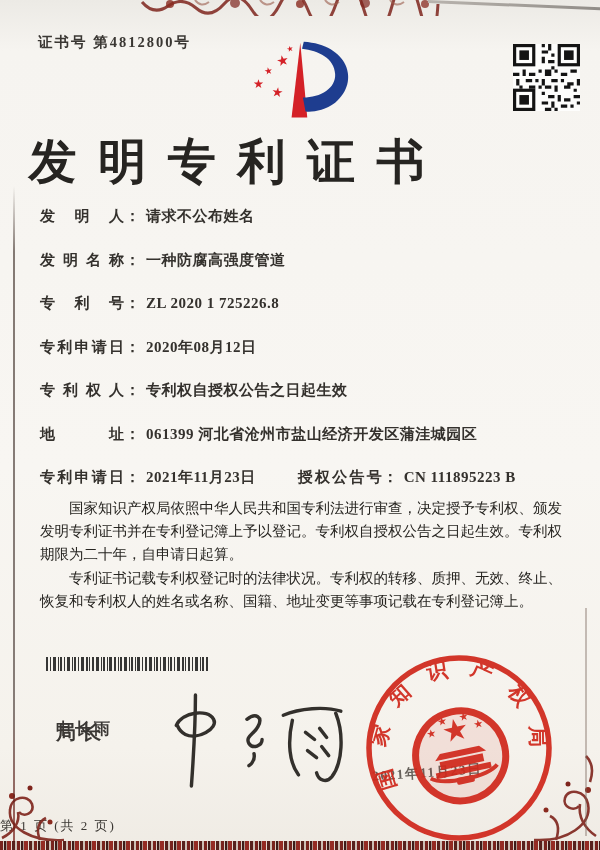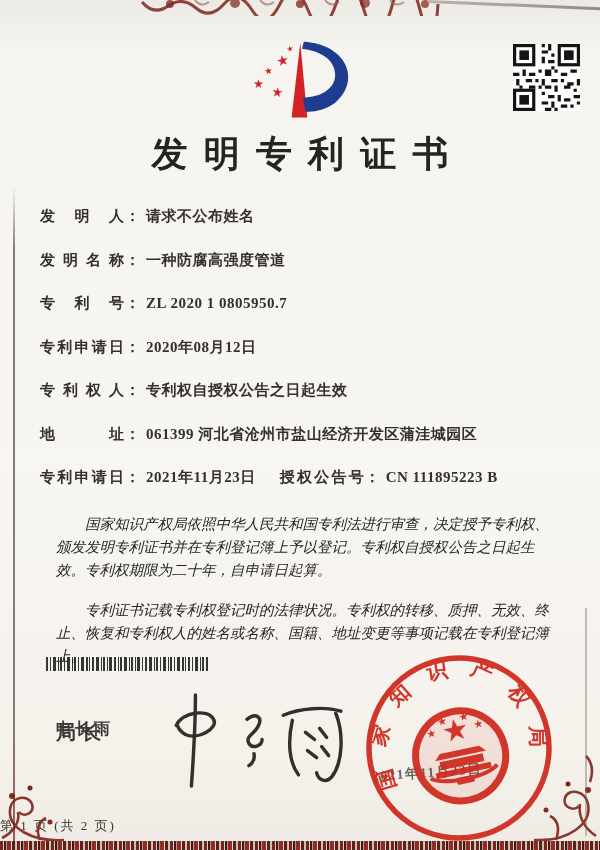--- a/index.html
+++ b/index.html
@@ -4,30 +4,30 @@
 <style>
   html,body{margin:0;padding:0;background:#d8d5d0;}
   .page{
     position:relative;width:600px;height:850px;overflow:hidden;
     background:linear-gradient(180deg,#eceae5 0%,#f6f4f0 6%,#f8f6f2 55%,#f5f2ec 88%,#efebe4 100%);
     font-family:"Liberation Serif","DejaVu Serif",serif;color:#2f2c29;
   }
   .cert-no{position:absolute;left:38px;top:33px;font-size:14.5px;font-weight:600;letter-spacing:2px;color:#3a3733;}
   .logo{position:absolute;left:248px;top:34px;width:122px;height:94px;}
   .qr{position:absolute;left:513px;top:44px;width:67px;height:67px;}
-  .title{position:absolute;left:0;right:0;top:130px;text-align:center;font-size:36px;font-weight:700;
+  .title{position:absolute;left:7px;right:0;top:130px;font-size:48px;font-weight:700;
     letter-spacing:0.45em;text-indent:0.45em;color:#262421;}
   .fields{position:absolute;left:40px;top:206px;right:26px;}
   .frow{margin-bottom:22.5px;font-size:15px;line-height:21px;font-weight:600;color:#34312d;white-space:nowrap;}
   .flabel{display:inline-block;width:84px;text-align:justify;text-align-last:justify;vertical-align:top;}
   .fcolon{display:inline-block;margin:0 6px 0 1px;}
   .fvalue{letter-spacing:0.5px;}
-  .fpair2{margin-left:24px;}
+  .fpair2{margin-left:42px;}
   .legal{position:absolute;left:40px;right:26px;top:497px;font-size:14.5px;line-height:1.6;color:#262420;}
-  .legal p{margin:16px;text-indent:2em;font-weight:500;font-style:italic;}
+  .legal p{margin:0;text-indent:2em;font-weight:500;}
   .barcode{position:absolute;left:46px;top:657px;width:162px;height:14px;opacity:.88;}
   .signer-title{position:absolute;left:56px;top:719px;font-size:20px;letter-spacing:5px;color:#3a3734;font-weight:600;}
   .signer-name{position:absolute;left:56px;top:719px;font-size:16px;letter-spacing:3px;color:#3a3734;font-weight:600;}
   .signature{position:absolute;left:148px;top:686px;width:212px;height:108px;}
   .seal-date{position:absolute;left:372px;top:764px;font-size:13.5px;letter-spacing:1.5px;color:#57524c;
     transform:rotate(-4deg);opacity:.9;z-index:1;font-weight:600;}
   .seal{position:absolute;left:352px;top:648px;width:214px;height:202px;opacity:.93;z-index:2;}
   .footer{position:absolute;left:0;right:0;top:817px;text-align:left;font-size:13px;letter-spacing:2px;color:#3a3733;}
   .ornament-top{position:absolute;left:140px;top:0;width:300px;height:16px;}
   .edge-line-topright{position:absolute;left:428px;top:0px;width:180px;height:2.5px;background:linear-gradient(90deg,#b9b4ae,#8e8a85);transform:rotate(2.4deg);transform-origin:left top;}
@@ -51,20 +51,21 @@
     <path d="M2,2 Q14,16 28,6 T56,8 T84,4 T112,10 T140,4 T168,10 T196,4 T224,10 T252,6 T280,10 T298,4" stroke="#7e241c" stroke-width="3" fill="none" opacity=".85"></path>
     <circle cx="30" cy="4" r="4" fill="#8a2a1f" opacity=".8"></circle>
     <circle cx="95" cy="3" r="5" fill="#7e241c" opacity=".7"></circle>
     <circle cx="160" cy="4" r="4" fill="#8a2a1f" opacity=".8"></circle>
     <circle cx="225" cy="3" r="5" fill="#7e241c" opacity=".7"></circle>
     <circle cx="285" cy="4" r="4" fill="#8a2a1f" opacity=".75"></circle>
     <path d="M55,0 q6,8 14,2 M120,0 q6,8 14,2 M185,0 q6,8 14,2 M250,0 q6,8 14,2" stroke="#9a5a4a" stroke-width="2" fill="none" opacity=".6"></path>
   </svg>
   <div class="edge-line-topright"></div>
 
+  <div class="cert-no">证书号 第4812800号</div>
 
   <svg class="logo" viewBox="0 0 140 100">
     <polygon points="60,6 50,92 68,92" fill="#d42127"></polygon>
     <path d="M64,5 C114,8 130,50 100,75 C88,84 74,86 66,85 L63,69 C84,69 101,58 100,42 C99,24 81,15 62,13 Z" fill="#1e3d8f"></path>
     <text x="49" y="16" font-size="9" fill="#d42127" text-anchor="middle" transform="rotate(-15 49 16)">★</text>
     <text x="41" y="32" font-size="16" fill="#d42127" text-anchor="middle" transform="rotate(-12 41 32)">★</text>
     <text x="24" y="42" font-size="11" fill="#d42127" text-anchor="middle" transform="rotate(-10 24 42)">★</text>
     <text x="12" y="58" font-size="14" fill="#d42127" text-anchor="middle">★</text>
     <text x="33" y="68" font-size="15" fill="#d42127" text-anchor="middle" transform="rotate(8 33 68)">★</text>
   </svg>
@@ -97,21 +98,21 @@
   <div class="title">发明专利证书</div>
 
   <div class="fields">
     <div class="frow">
       <span class="flabel">发明人</span><span class="fcolon">：</span><span class="fvalue">请求不公布姓名</span>
     </div>
     <div class="frow">
       <span class="flabel">发明名称</span><span class="fcolon">：</span><span class="fvalue">一种防腐高强度管道</span>
     </div>
     <div class="frow">
-      <span class="flabel">专利号</span><span class="fcolon">：</span><span class="fvalue">ZL 2020 1 0805950.7</span>
+      <span class="flabel">专利号</span><span class="fcolon">：</span><span class="fvalue">ZL 2020 1 725226.8</span>
     </div>
     <div class="frow">
       <span class="flabel">专利申请日</span><span class="fcolon">：</span><span class="fvalue">2020年08月12日</span>
     </div>
     <div class="frow">
       <span class="flabel">专利权人</span><span class="fcolon">：</span><span class="fvalue">专利权自授权公告之日起生效</span>
     </div>
     <div class="frow">
       <span class="flabel">地址</span><span class="fcolon">：</span><span class="fvalue">061399 河北省沧州市盐山经济开发区蒲洼城园区</span>
     </div>

